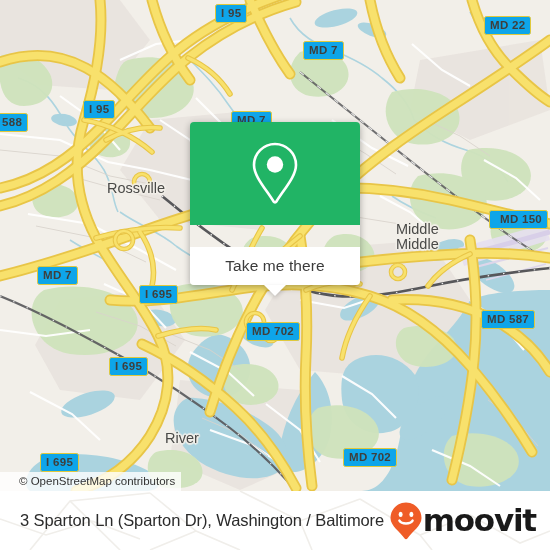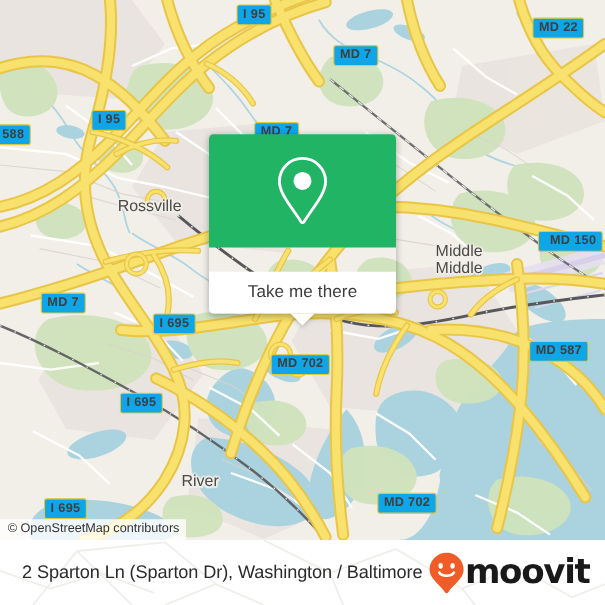--- a/index.html
+++ b/index.html
@@ -104,21 +104,21 @@
     border-right: 11px solid transparent;
     border-top: 11px solid #ffffff;
     filter: drop-shadow(0 2px 2px rgba(0,0,0,0.18));
   }
 
   
   #attribution {
     position: absolute;
     left: 0;
     bottom: 0;
-    padding: 3px 6px 4px 7px;
+    padding: 3px 6px 4px 19px;
     background: rgba(255,255,255,0.80);
     font-family: "Liberation Sans", sans-serif;
     font-size: 11.5px;
     color: #333333;
     z-index: 50;
     white-space: nowrap;
   }
 
   
   #footer {
@@ -470,21 +470,21 @@
         <path d="M300,30 L312,59"></path>
         <path d="M360,8 L420,44 L470,24"></path>
         <path d="M420,44 L432,59"></path>
         <path d="M470,24 L520,52 L550,40"></path>
         <path d="M0,28 L46,44 L92,30"></path>
         <path d="M92,30 L140,48"></path>
       </g>
     </svg>
 
     <div id="footer-inner">
-      <span id="footer-address">2 Sparton Ln (Sparton Dr), Washington / Baltimore</span>
+      <span id="footer-address">3 Sparton Ln (Sparton Dr), Washington / Baltimore</span>
 
       <span id="moovit-logo">
         <svg width="34" height="40" viewBox="0 0 34 40" xmlns="http://www.w3.org/2000/svg">
           <path d="M17 1.5 C8.4 1.5 1.5 8.4 1.5 17 C1.5 25 11 30.5 15.6 37.6
                    C16.3 38.6 17.7 38.6 18.4 37.6 C23 30.5 32.5 25 32.5 17
                    C32.5 8.4 25.6 1.5 17 1.5 Z" fill="#ef5c27"></path>
           <ellipse cx="11.6" cy="13.4" rx="2.0" ry="2.6" fill="#ffffff"></ellipse>
           <ellipse cx="22.4" cy="13.4" rx="2.0" ry="2.6" fill="#ffffff"></ellipse>
           <path d="M10.4 19.6 C12.6 23.4 21.4 23.4 23.6 19.6" stroke="#ffffff" stroke-width="2.4" fill="none" stroke-linecap="round"></path>
         </svg>

